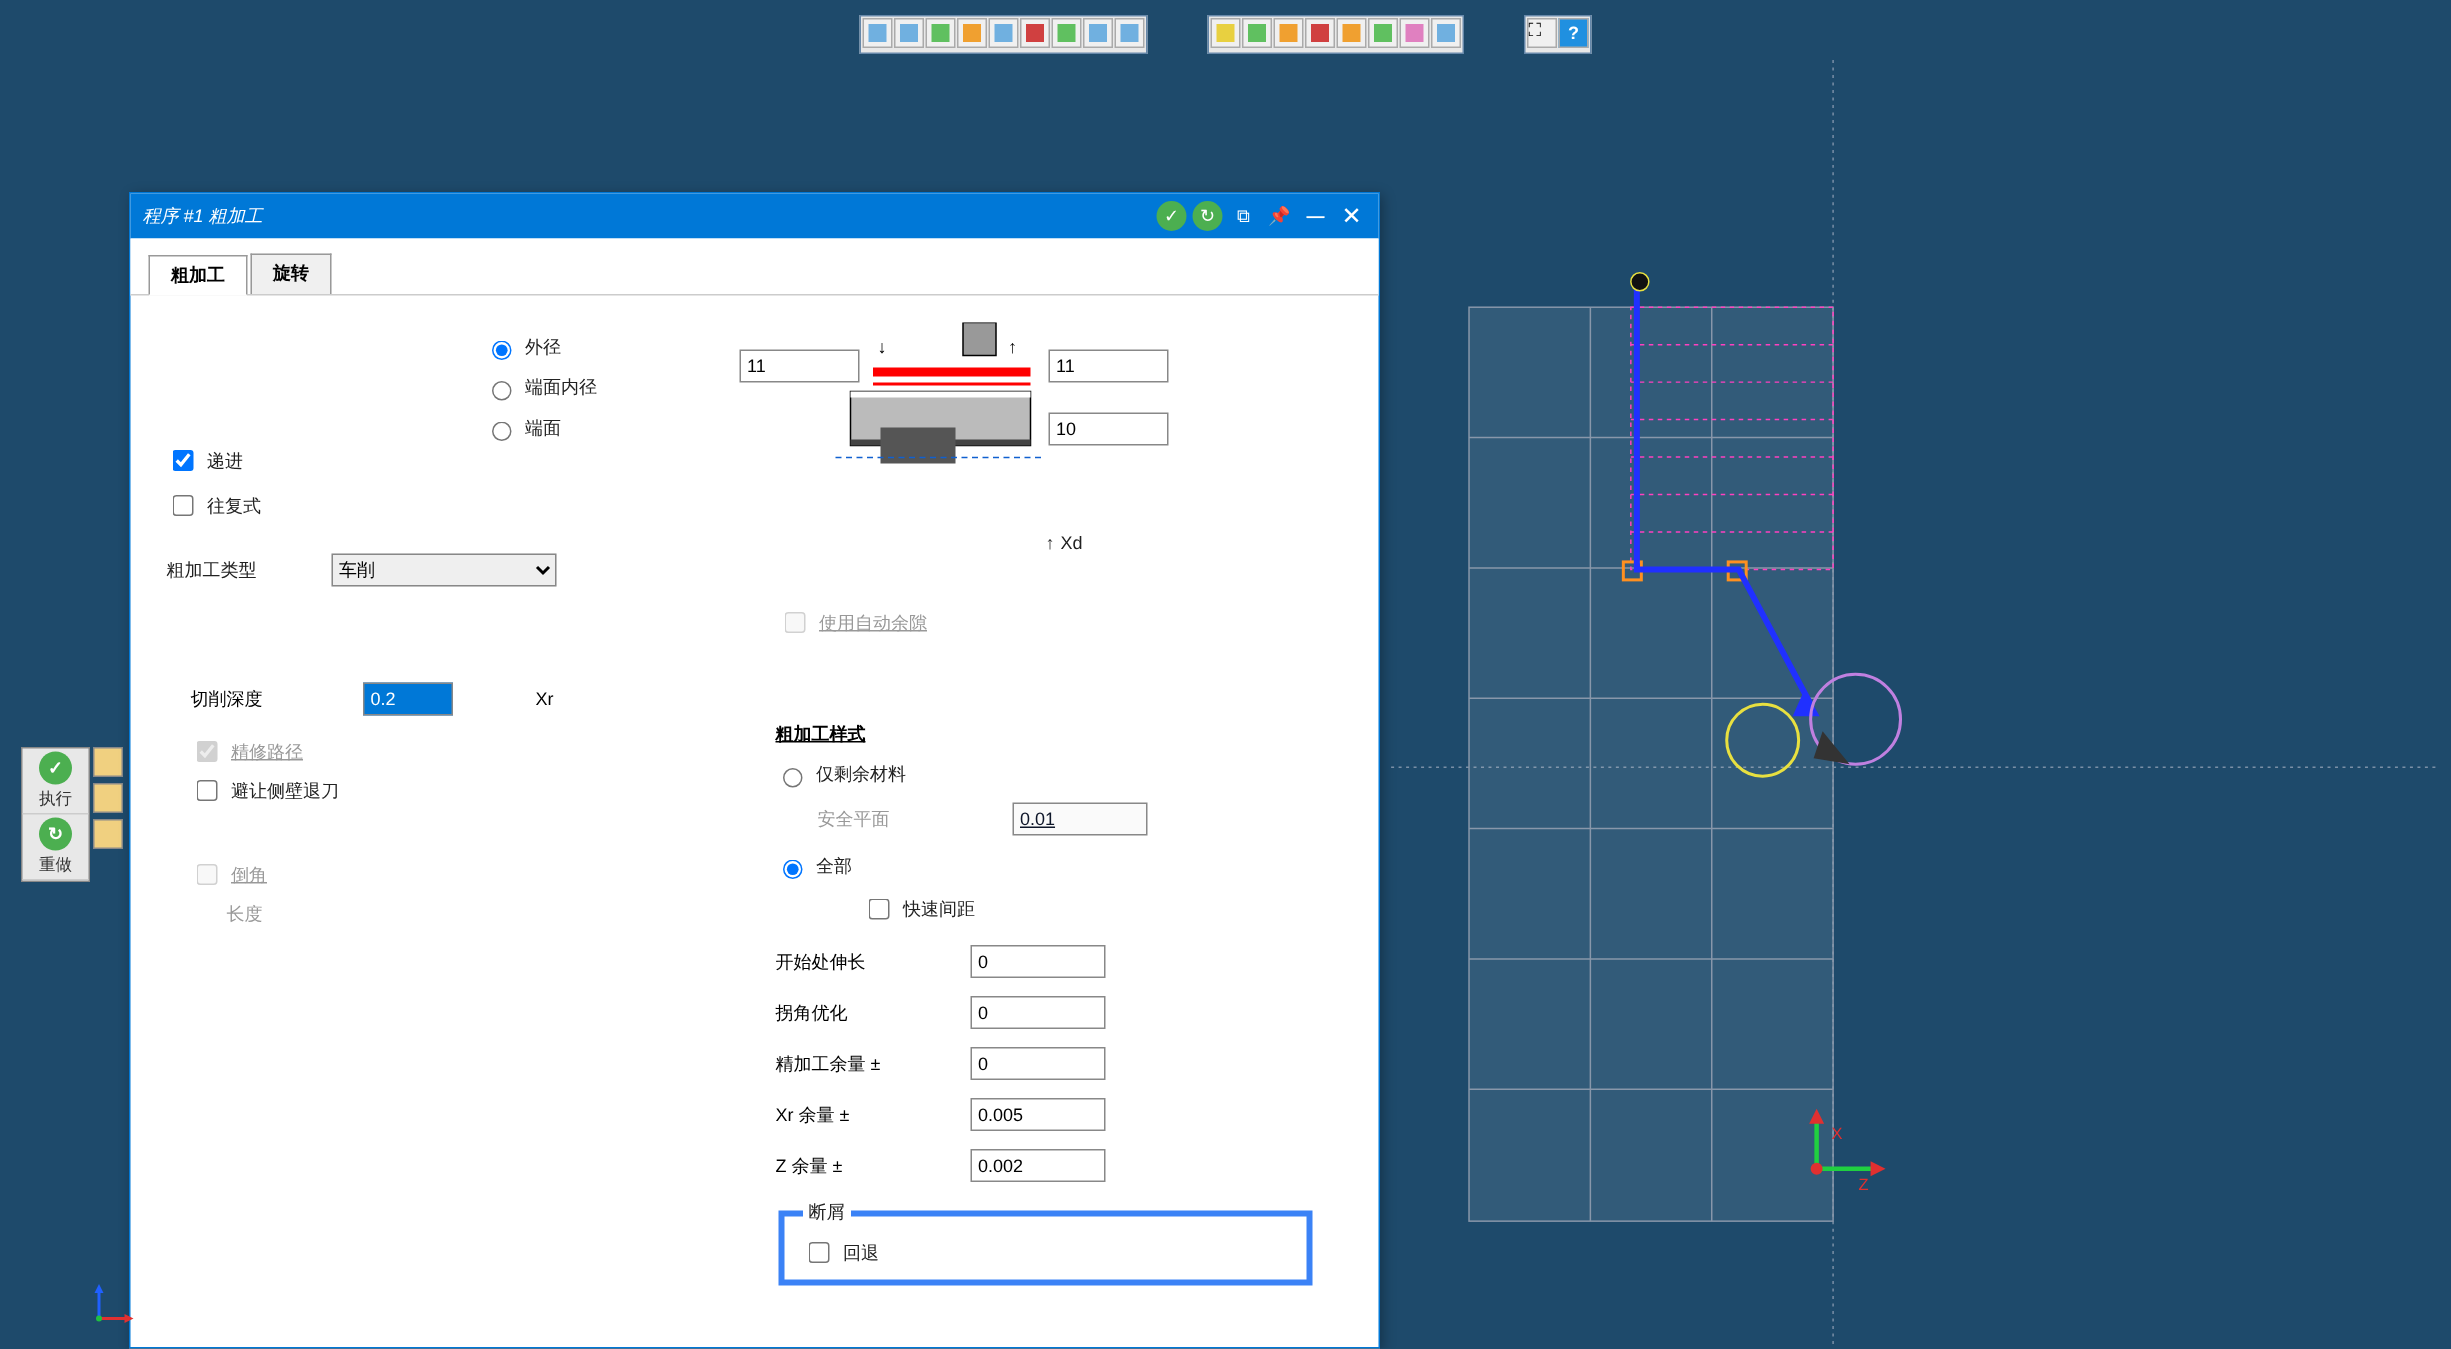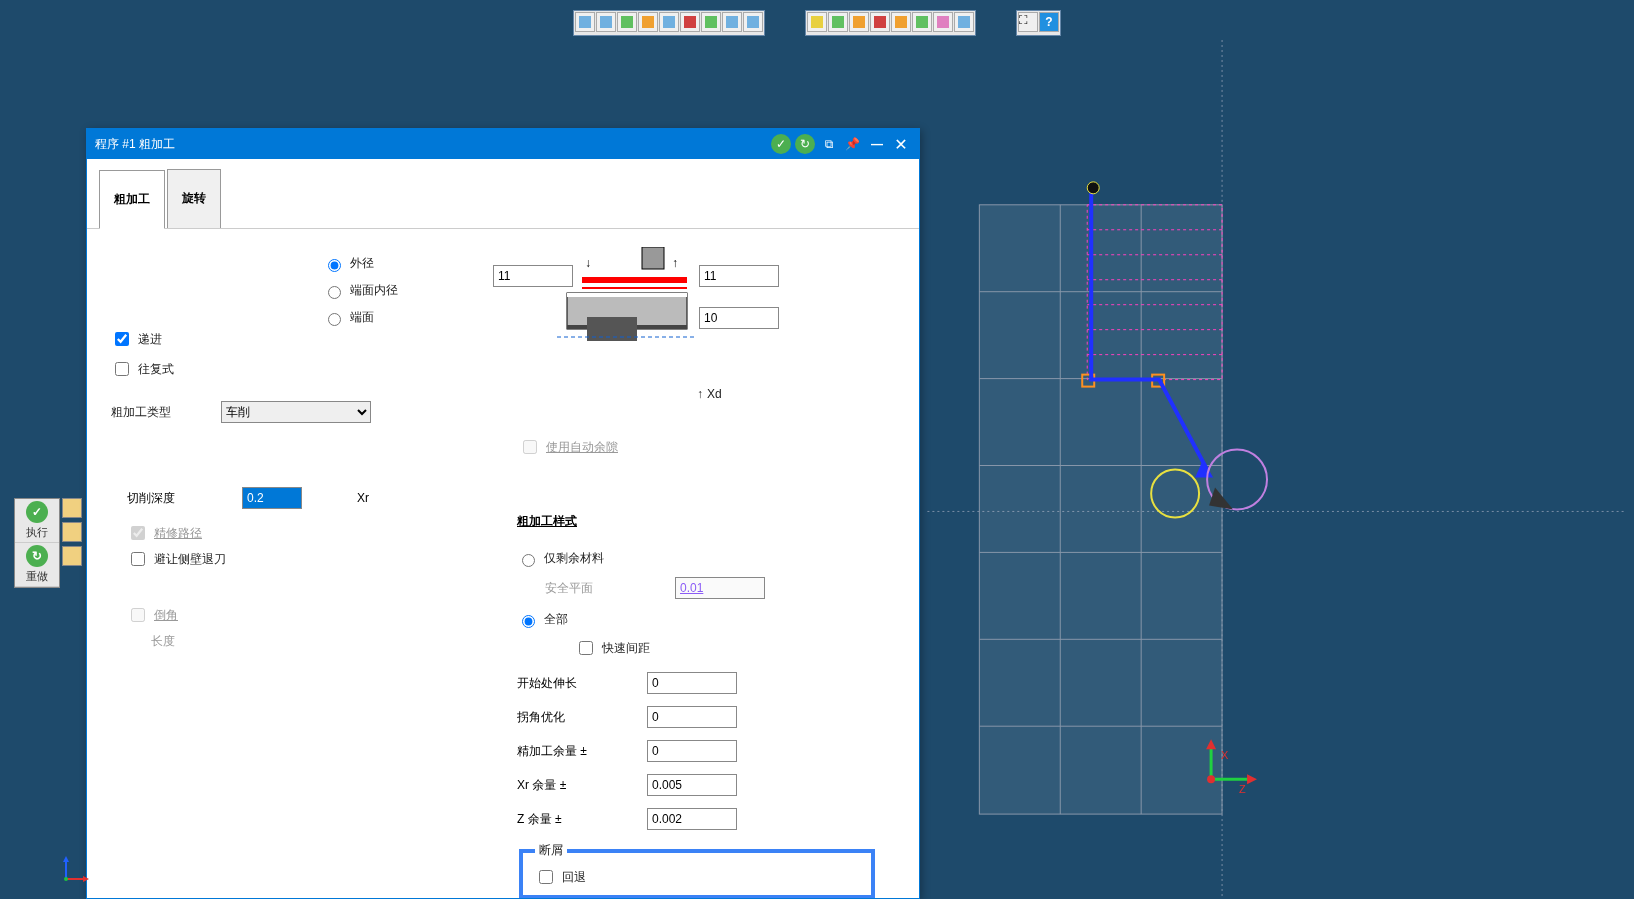--- a/index.html
+++ b/index.html
@@ -99,42 +99,42 @@
     flex-direction:column;
   }
   .dlg-title {
     height: 30px;
     background: #0078d7;
     color: #fff;
     display: flex;
     align-items: center;
     padding: 0 8px;
   }
-  .dlg-title-text { flex:1; }
+  .dlg-title-text { flex:1;font-style:italic; }
   .dlg-title .ico {
     width: 20px; height: 20px; margin-left: 4px;
     display:flex; align-items:center; justify-content:center;
     cursor:pointer;
   }
   .dlg-title .ok { background:#4caf50; border-radius:50%; color:#fff; }
   .dlg-title .redo { background:#4caf50; border-radius:50%; color:#fff; }
   .dlg-title .copy { color:#fff; }
   .dlg-title .pin { color:#fff; }
   .dlg-title .min { color:#fff; font-weight:bold; }
   .dlg-title .close { color:#fff; font-size:16px; }
 
   .dlg-tabs {
     display:flex;
     border-bottom: 1px solid #ccc;
     background:#fff;
     padding: 10px 12px 0;
     gap: 2px;
   }
   .dlg-tab {
-    padding: 20px 14px;
+    padding: 4px 14px;
     border: 1px solid #999;
     border-bottom: none;
     background: #f0f0f0;
     cursor: pointer;
     font-weight: bold;
   }
   .dlg-tab.active { background:#fff; border-bottom:1px solid #fff; position:relative; top:1px; }
 
   .dlg-body {
     flex:1;
@@ -168,21 +168,21 @@
   .schematic {
     position:absolute;
     left: 440px; top: 18px;
     width: 250px;
   }
   .schematic svg { display:block; }
 
   .xd-label { position:absolute; left:610px; top:158px; color:#222; }
   .xd-label::before { content:"\2191"; margin-right:4px; }
 
-  .style-title { text-decoration: underline; font-weight:bold; margin: 6px 0 20px; }
+  .style-title { text-decoration: underline; font-weight:bold; margin: 6px 0 10px; }
 
   .col-left { position:absolute; left: 24px; top: 20px; width: 340px; }
   .col-right { position:absolute; left: 430px; top: 200px; width: 360px; }
 
   .field-line { display:flex; align-items:center; margin-bottom:12px; gap:10px; }
   .field-line .flab { width: 120px; }
   .field-line input[type=text] { width: 90px; }
 
   fieldset {
     border:4px solid #3b82f6;
@@ -371,21 +371,21 @@
 
     <div class="col-right" style="top:278px">
       <div class="style-title">粗加工样式</div>
 
       <label class="radio">
         <input type="radio" name="st" style="">
         <span>仅剩余材料</span>
       </label>
       <div class="field-line" style="margin-left:28px;color:#999">
         <span class="flab">安全平面</span>
-        <input type="text" disabled="" style="color: #8b5cf6; text-decoration: underline;" value="0.01">
+        <input type="text" disabled="" style="color: #0f172a; text-decoration: underline;" value="0.01">
       </div>
       <label class="radio">
         <input type="radio" name="st" checked="" style="">
         <span>全部</span>
       </label>
       <label class="chk" style="margin-left:58px;margin-bottom:14px">
         <input type="checkbox" style="">
         <span>快速间距</span>
       </label>
 

